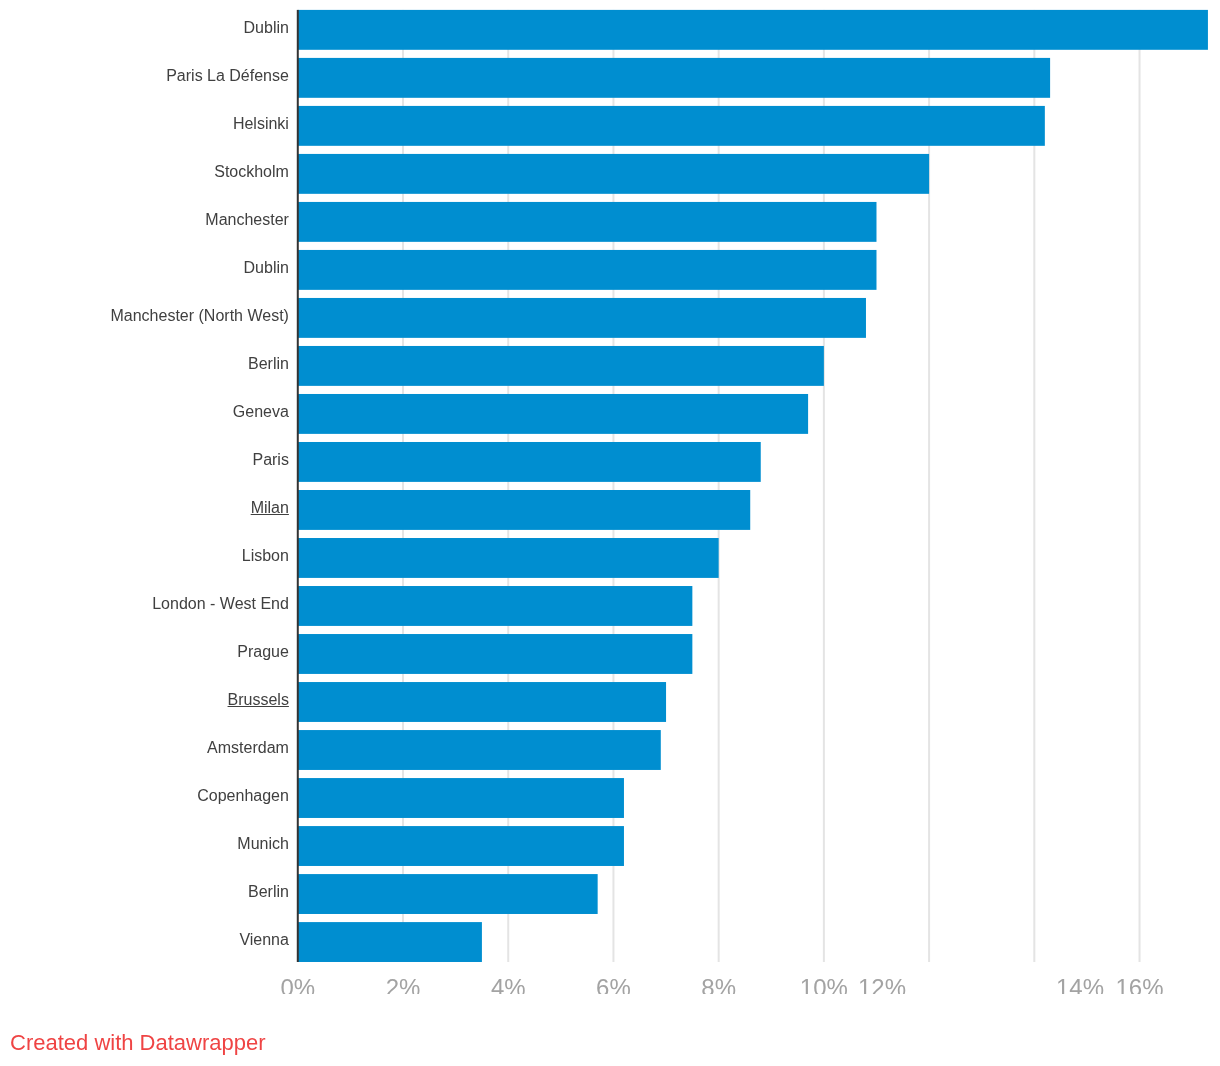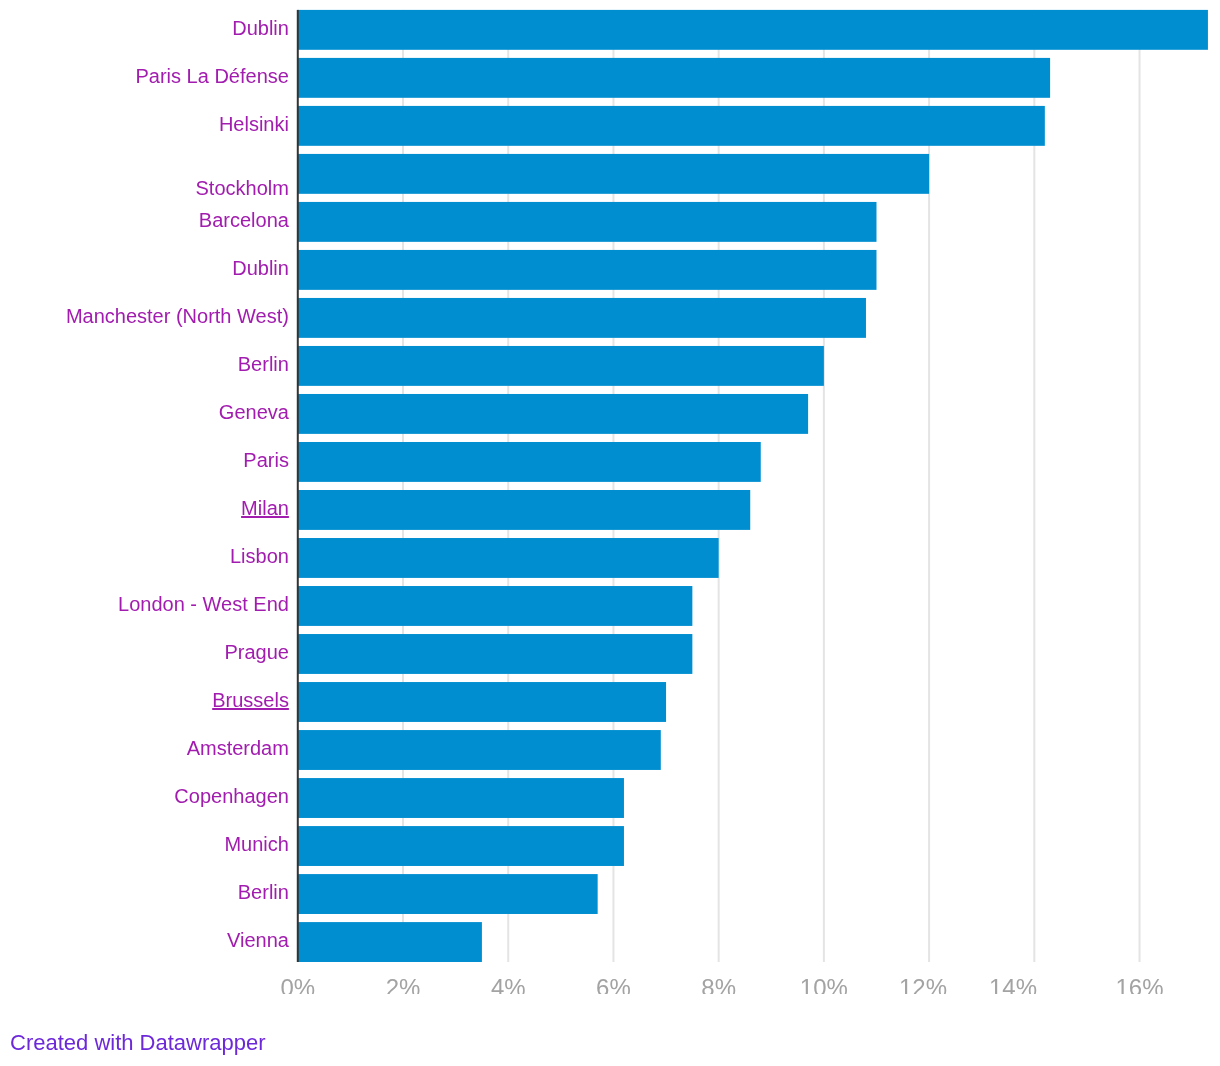--- a/index.html
+++ b/index.html
@@ -5,32 +5,32 @@
   html,body{margin:0;padding:0;}
   body{
     width:1220px;height:1066px;background:#ffffff;overflow:hidden;
     font-family:"Liberation Sans", sans-serif;
   }
   #chart{position:absolute;left:0;top:0;width:1220px;height:1066px;background:#ffffff;}
 
   #plot{position:absolute;left:0;top:0;}
 
   .cat-label{
-    position:absolute;text-align:right;color:#a21caf;
-    font-size:20px;line-height:24px;white-space:nowrap;
+    position:absolute;text-align:right;color:#404040;
+    font-size:16px;line-height:24px;white-space:nowrap;
     transform:translateZ(0);
   }
   #ticks{position:absolute;overflow:hidden;left:0;width:1220px;}
   .tick{
     position:absolute;top:0;width:120px;color:#a3a3a3;
     font-size:24px;line-height:24px;white-space:nowrap;text-align:center;
     transform:translateZ(0);
   }
   #footer{
-    position:absolute;left:10px;color:#6d28d9;
+    position:absolute;left:10px;color:#ef4444;
     font-size:22px;line-height:22px;white-space:nowrap;
     transform:translateZ(0);
   }
 </style>
 </head>
 <body>
 
 <div id="chart">
 
   <svg id="plot" width="1220" height="1066">
@@ -69,22 +69,22 @@
       </g>
     <g id="axis">
         <rect x="296.78" y="9.9" width="2" height="952.1" fill="#333333"></rect>
       </g>
   </svg>
 
   <div id="labels">
     <div class="cat-label" style="right: 931.1px; top: 15.65px;">Dublin</div>
     <div class="cat-label" style="right: 931.1px; top: 63.66px;">Paris La Défense</div>
     <div class="cat-label" style="right: 931.1px; top: 111.67px;">Helsinki</div>
-    <div class="cat-label" style="right: 931.1px; top: 159.68px; margin-top: 16px;">Stockholm</div>
-    <div class="cat-label" style="right: 931.1px; top: 207.69px;">Barcelona</div>
+    <div class="cat-label" style="right: 931.1px; top: 159.68px;">Stockholm</div>
+    <div class="cat-label" style="right: 931.1px; top: 207.69px;">Manchester</div>
     <div class="cat-label" style="right: 931.1px; top: 255.7px;">Dublin</div>
     <div class="cat-label" style="right: 931.1px; top: 303.71px;">Manchester (North West)</div>
     <div class="cat-label" style="right: 931.1px; top: 351.72px;">Berlin</div>
     <div class="cat-label" style="right: 931.1px; top: 399.73px;">Geneva</div>
     <div class="cat-label" style="right: 931.1px; top: 447.74px;">Paris</div>
     <div class="cat-label" style="right: 931.1px; top: 495.75px; text-decoration: underline;">Milan</div>
     <div class="cat-label" style="right: 931.1px; top: 543.76px;">Lisbon</div>
     <div class="cat-label" style="right: 931.1px; top: 591.77px;">London - West End</div>
     <div class="cat-label" style="right: 931.1px; top: 639.78px; margin-left: 20px;">Prague</div>
     <div class="cat-label" style="right: 931.1px; top: 687.79px; text-decoration: underline;">Brussels</div>
@@ -95,19 +95,19 @@
     <div class="cat-label" style="right: 931.1px; top: 927.84px;">Vienna</div>
   </div>
 
   <div id="ticks" style="top: 975.6px; height: 18.4px;">
     <div class="tick" style="left: 237.78px;">0%</div>
     <div class="tick" style="left: 343px;">2%</div>
     <div class="tick" style="left: 448.22px;">4%</div>
     <div class="tick" style="left: 553.44px;">6%</div>
     <div class="tick" style="left: 658.66px;">8%</div>
     <div class="tick" style="left: 763.88px;">10%</div>
-    <div class="tick" style="left: 863px;">12%</div>
-    <div class="tick" style="left: 953px;">14%</div>
+    <div class="tick" style="left: 822px;">12%</div>
+    <div class="tick" style="left: 1020px;">14%</div>
     <div class="tick" style="left: 1079.54px;">16%</div>
   </div>
 
   <div id="footer" style="top: 1031.5px;">Created with Datawrapper</div>
 </div>
 
 </body></html>

